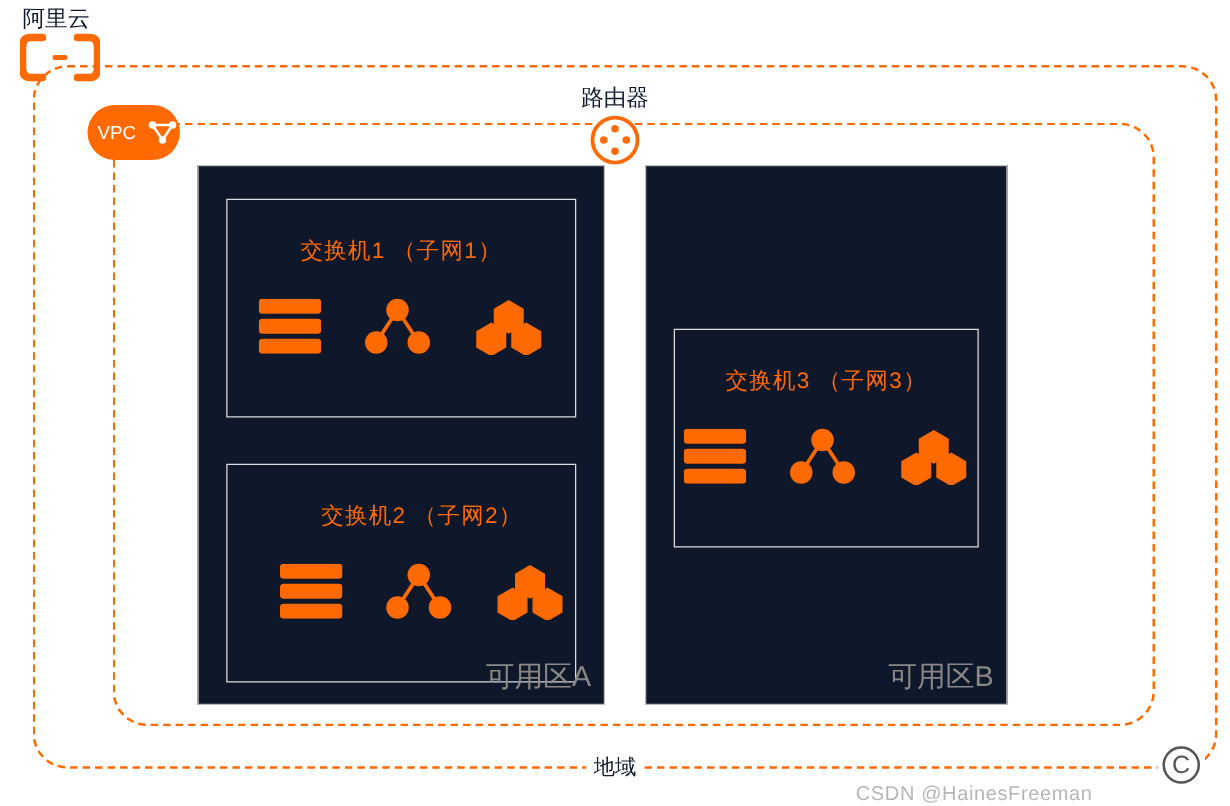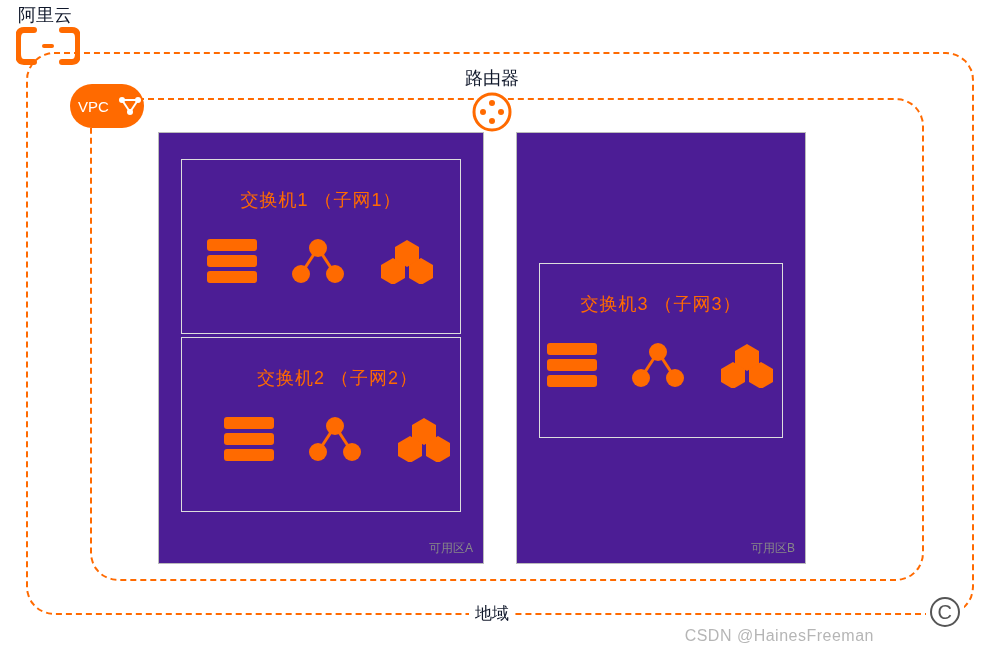--- a/index.html
+++ b/index.html
@@ -38,36 +38,36 @@
   
   .router-label { position: absolute; left: 50%; transform: translateX(-50%);
     top: 66px; font-size: 18px; background:#fff; padding:0 6px; }
   .router-icon {
     position: absolute; left: 50%; transform: translateX(-50%);
     top: 92px; background: #fff; border-radius: 50%;
   }
 
   
   .zone {
-    position: absolute; border: 1px solid #bbb; background: #4c1d95;
+    position: absolute; border: 1px solid #bbb; background: #0f172a;
   }
   .zone-a { left: 158px; top: 132px; width: 326px; height: 432px; }
   .zone-b { left: 516px; top: 132px; width: 290px; height: 432px; }
   .zone-label {
-    position: absolute; right: 10px; bottom: 6px; font-size: 12px; color: #888;
+    position: absolute; right: 10px; bottom: 6px; font-size: 23px; color: #888;
   }
 
   
   .subnet {
     position: absolute; left: 22px; right: 22px; height: 175px;
     border: 1px solid #ddd;
     display: flex; flex-direction: column; align-items: center;
   }
   .zone-a .subnet.s1 { top: 26px; }
-  .zone-a .subnet.s2 { top: 204px; padding-left: 33px; }
+  .zone-a .subnet.s2 { top: 238px; padding-left: 33px; }
   .zone-b .subnet.s3 { top: 130px; }
   .subnet-title {
     font-size: 18px; color: #ff6a00; margin-top: 28px; letter-spacing: 1px;
   }
   .icon-row {
     display: flex; gap: 34px; margin-top: 26px; align-items: center;
   }
 
   
   .server-icon rect { fill: #ff6a00; }

